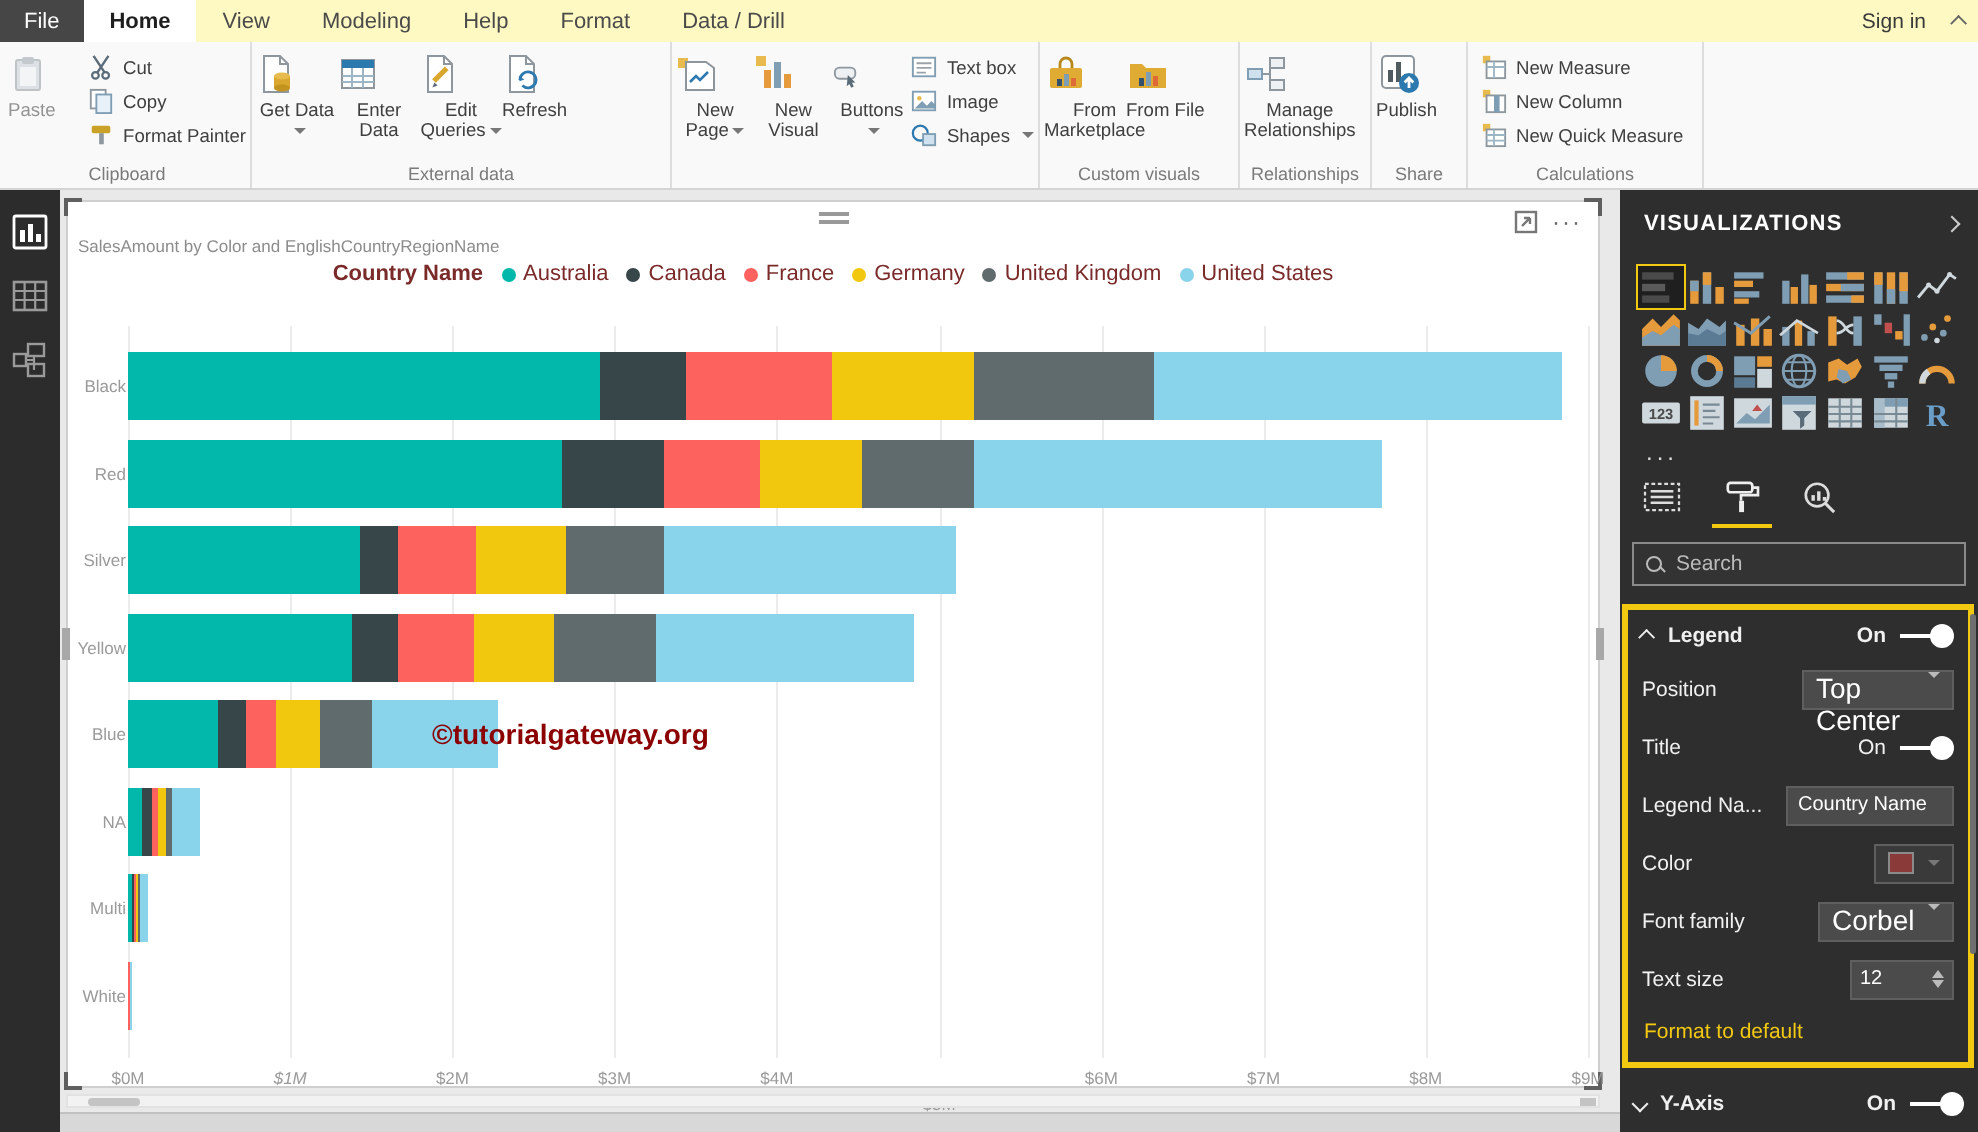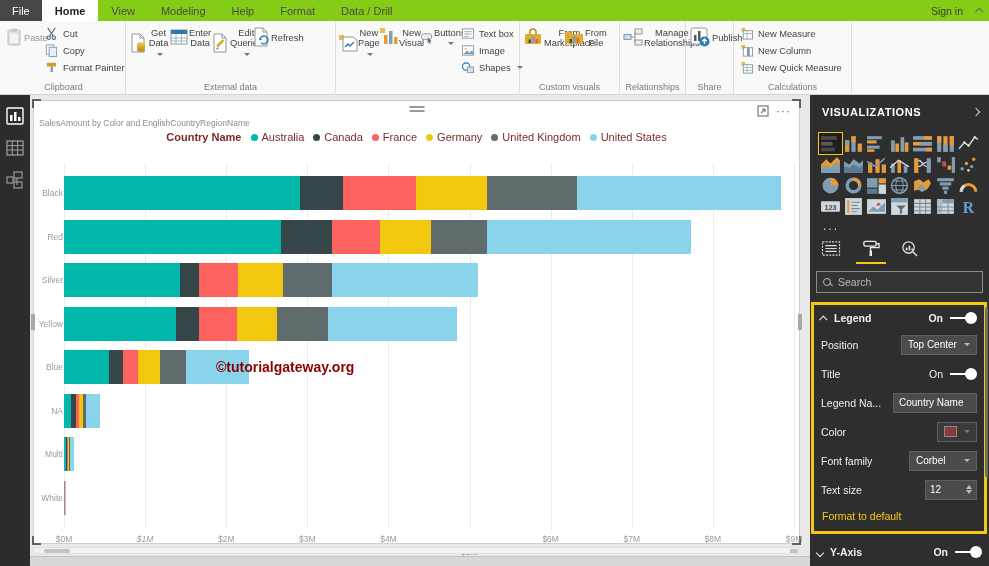--- a/index.html
+++ b/index.html
@@ -1,32 +1,32 @@
 <!DOCTYPE html>
 <html><head>
 <meta charset="utf-8">
 <style>
   * { margin:0; padding:0; box-sizing:border-box; }
   body { font-family:"Liberation Sans", sans-serif; background:#888; }
   .app { position:relative; width:989px; height:566px; background:#e9e9e9; overflow:hidden; }
 
   
   .ribbon { position:relative; width:100%; height:95px; background:#f7f7f7; border-bottom:1px solid #d4d4d4; }
-  .tabs { display:flex; height:21px; background:#84cc16; align-items:stretch; }
+  .tabs { display:flex; height:21px; background:#fef9c3; align-items:stretch; }
   .tab { padding:0 13px; font-size:11px; color:#4a4a4a; display:flex; align-items:center; cursor:pointer; }
   .tab.file { background:#464646; color:#fff; padding:0 12px; }
   .tab.active { background:#fff; color:#1e1e1e; font-weight:bold; }
   .tabs-right { position:absolute; right:6px; top:0; height:21px; display:flex; align-items:center; gap:14px; }
   .signin { font-size:10.5px; color:#3a3a3a; }
   .chev { display:inline-block; width:6px; height:6px; border-left:1.5px solid #666; border-top:1.5px solid #666; transform:rotate(45deg) translateY(1px); }
   .ribbon-body { display:flex; height:73px; background:#f9f9f9; padding-left:2px; }
   .rb-group { display:flex; flex-direction:column; border-right:1px solid #ddd; padding:2px 2px 0 2px; }
   .rb-btns { flex:1; display:flex; align-items:flex-start; }
   .rb-glabel { text-align:center; font-size:9px; color:#7a7a7a; padding:1px 0 2px 0; }
-  .rb-lg { width:41px; display:flex; flex-direction:row; align-items:center; padding-top:3px; cursor:pointer; }
+  .rb-lg { width:41px; display:flex; flex-direction:column; align-items:flex-start; padding-top:3px; cursor:pointer; }
   .rb-lg .rb-ic { height:22px; display:flex; align-items:center; justify-content:center; }
   .rb-lbl { font-size:9.3px; color:#3f3f3f; text-align:center; line-height:1.12; margin-top:2px; }
   .rb-stack { display:flex; flex-direction:column; justify-content:flex-start; padding-top:4px; gap:4px; }
   .rb-sm { display:flex; align-items:center; gap:4px; font-size:9.3px; color:#3f3f3f; white-space:nowrap; cursor:pointer; }
   .rb-sm .ic { width:14px; height:13px; display:inline-flex; }
   .caret { display:inline-block; width:0; height:0; border-left:3px solid transparent; border-right:3px solid transparent; border-top:3.5px solid #777; margin-left:2px; vertical-align:middle; }
   .disabled { opacity:.55; }
   .rb-g0{width:124px}.rb-g1{width:210px}.rb-g2{width:184px}.rb-g3{width:100px}.rb-g4{width:66px}.rb-g5{width:118px}.rb-g6{width:48px}
   .rb-g5 .rb-stack{padding-left:4px}
 
@@ -93,21 +93,21 @@
   .legend-box { position:absolute; left:1px; top:207px; width:176px; height:232px; border:3px solid #F2C811; }
   .pn-row { display:flex; align-items:center; justify-content:space-between; height:29px; padding:0 7px; font-size:10.5px; color:#f0f0f0; }
   .pn-row .lab { color:#f0f0f0; }
   .sec-head { height:25px; font-weight:bold; }
   .chev-up { width:6px; height:6px; border-left:1.6px solid #eee; border-top:1.6px solid #eee; transform:rotate(45deg) translateY(1px); display:inline-block; margin-right:7px; }
   .chev-dn { width:6px; height:6px; border-right:1.6px solid #eee; border-bottom:1.6px solid #eee; transform:rotate(45deg); display:inline-block; margin-right:7px; }
   .onwrap { display:flex; align-items:center; gap:7px; }
   .toggle { position:relative; width:27px; height:12px; cursor:pointer; }
   .toggle::before { content:""; position:absolute; left:0; right:4px; top:5px; height:2px; background:#fff; }
   .toggle::after { content:""; position:absolute; right:0; top:0; width:12px; height:12px; border-radius:50%; background:#fff; }
-  .dd { display:flex; align-items:center; justify-content:space-between; background:#4b4b4b; border:1px solid #5f5f5f; height:20px; padding:0 6px; font-size:10px; color:#fff; cursor:pointer; }
+  .dd { display:flex; justify-content:space-between; background:#4b4b4b; border:1px solid #5f5f5f; height:20px; padding:0 6px; font-size:14px; color:#fff; cursor:pointer; }
   .dd .caret { border-top-color:#bbb; }
   .dd-pos { width:76px; } .dd-font { width:68px; }
   .txt-in { background:#4b4b4b; border:1px solid #5f5f5f; height:20px; width:84px; color:#fff; font-size:10px; padding:0 5px; font-family:"Liberation Sans",sans-serif; }
   .color-dd { display:flex; align-items:center; gap:5px; background:#3a3a3a; border:1px solid #5f5f5f; height:20px; padding:0 6px; cursor:pointer; }
   .swatch { width:13px; height:11px; border:1px solid #8a8a8a; }
   .stepper { display:flex; align-items:center; background:#4b4b4b; border:1px solid #5f5f5f; height:20px; width:52px; justify-content:space-between; padding:0 4px; }
   .stepper .val { font-size:10px; color:#fff; }
   .spin { display:flex; flex-direction:column; gap:1px; cursor:pointer; }
   .spin b { width:0; height:0; border-left:3.5px solid transparent; border-right:3.5px solid transparent; }
   .spin .up { border-bottom:4px solid #bbb; } .spin .dn { border-top:4px solid #bbb; }

